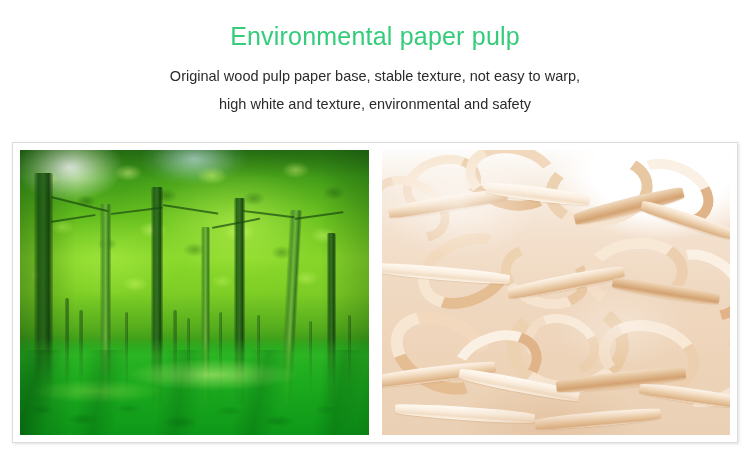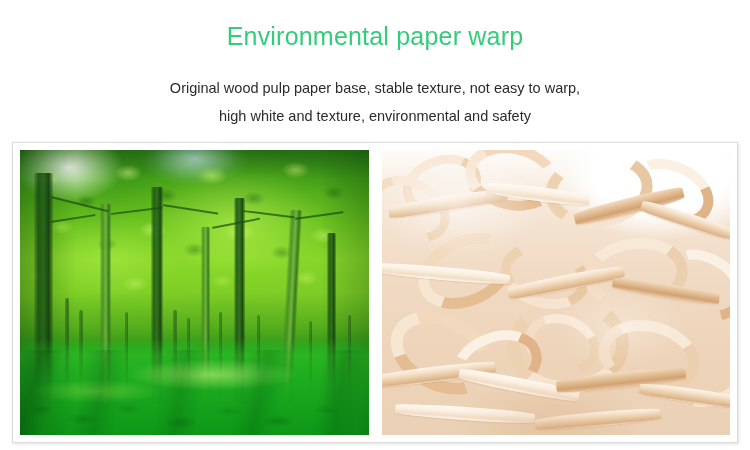--- a/index.html
+++ b/index.html
@@ -33,21 +33,21 @@
   .title {
     margin: 0;
     padding-top: 21px;
     font-size: 25px;
     font-weight: 400;
     letter-spacing: 0.2px;
     color: #33cc7a;
     line-height: 1.2;
   }
   .subtitle {
-    margin: 12px;
+    margin: 0;
     padding-top: 11px;
     font-size: 14.5px;
     font-weight: 400;
     color: #2b2b2b;
     line-height: 1.95;
   }
   .subtitle-line {
     display: block;
   }
 
@@ -256,21 +256,21 @@
       radial-gradient(ellipse 90px 55px at 68% 62%, rgba(255,255,255,0.30), rgba(255,255,255,0) 74%),
       radial-gradient(ellipse 120px 60px at 48% 96%, rgba(205,150,100,0.22), rgba(0,0,0,0) 76%);
   }
 </style>
 </head>
 <body>
 
 <div class="page">
 
   <div class="header">
-    <h1 class="title">Environmental paper warp</h1>
+    <h1 class="title">Environmental paper pulp</h1>
     <p class="subtitle">
       <span class="subtitle-line">Original wood pulp paper base, stable texture, not easy to warp,</span>
       <span class="subtitle-line">high white and texture, environmental and safety</span>
     </p>
   </div>
 
   <div class="gallery-frame">
     <div class="gallery-inner">
 
       <div class="photo photo-forest" aria-label="Sunlit green beech forest with tall trunks and bright grass floor">

